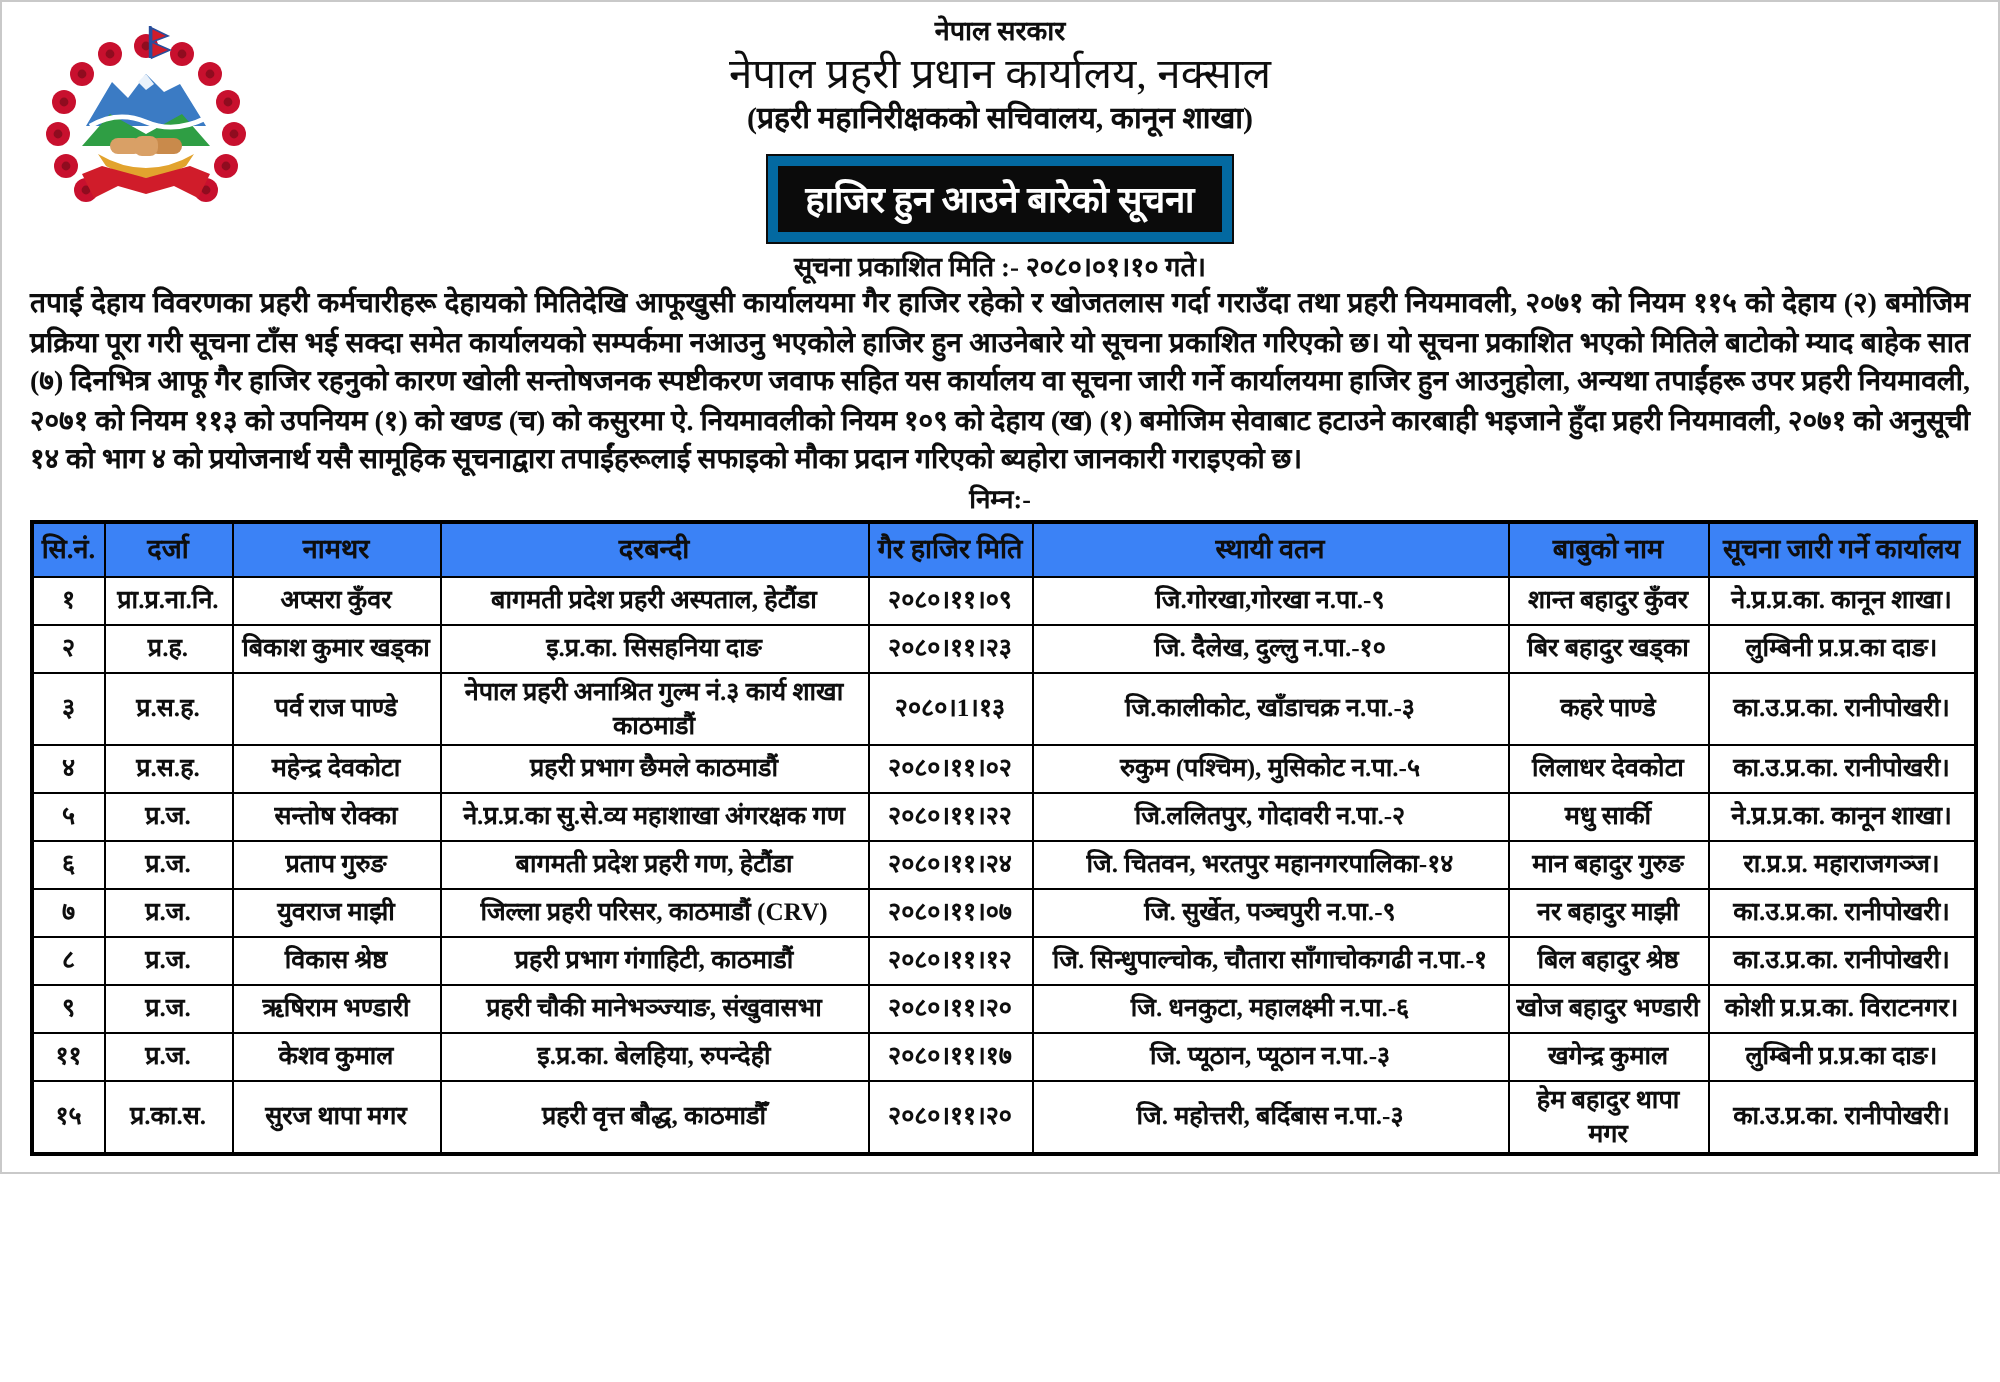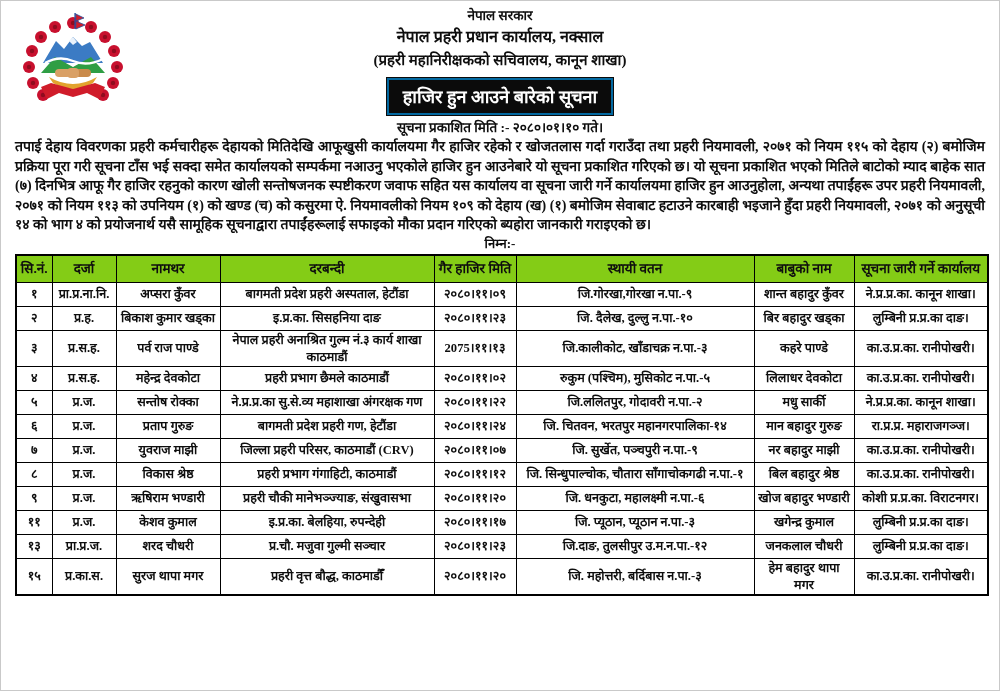--- a/index.html
+++ b/index.html
@@ -1,51 +1,51 @@
 <!DOCTYPE html>
 <html><head>
 <meta charset="utf-8">
 <style>
   * { margin:0; padding:0; box-sizing:border-box; }
   html,body { background:#fff; }
   body { font-family:"Liberation Serif","DejaVu Serif",serif; color:#0e0e0e; }
   .page {
-    width:1000px; height:691px; margin:0 auto; background:#fff;
+    width:1000px; height:587px; margin:0 auto; background:#fff;
     border:1px solid #c9c9c9; position:relative; overflow:hidden;
     padding:6px 14px 6px 14px;
   }
   
   .masthead { position:relative; text-align:center; }
   .emblem { position:absolute; left:6px; top:4px; width:104px; height:106px; }
   .line-gov      { font-size:13.5px; font-weight:700; line-height:17px; }
   .line-ministry { font-size:16px;   font-weight:700; line-height:20px; }
-  .line-office   { font-size:16px;   font-weight:700; line-height:26px; }
+  .line-office   { font-size:21px;   font-weight:400; line-height:26px; }
   .line-sub      { font-size:15px;   font-weight:700; line-height:20px; margin-bottom:6px; }
   .notice-banner {
     display:inline-block; background:#0b0b0b; color:#fff;
     font-size:18px; font-weight:700; padding:4px 14px 5px 14px;
-    border:2px solid #0369a1; box-shadow:0 0 0 1px #0b0b0b; margin:2px 0 4px 0;
+    border:5px solid #0369a1; box-shadow:0 0 0 1px #0b0b0b; margin:2px 0 4px 0;
   }
   .line-date { font-size:13.5px; font-weight:700; line-height:18px; }
   
   .body-para {
     margin-top:0; font-size:14px; font-weight:700; line-height:19.5px;
     text-align:justify;
   }
   .nimna { text-align:center; font-size:13px; font-weight:700; line-height:17px; }
   
   table.roster {
     width:972px; border-collapse:collapse; margin-top:2px;
     border:2px solid #000; table-layout:fixed;
   }
   table.roster th, table.roster td {
     border:1px solid #000; font-weight:700; font-size:12.6px;
     padding:1px 3px; overflow:hidden; line-height:16.5px;
   }
-  table.roster th { background:#84cc16; font-size:13.5px; height:28px; }
+  table.roster th { background:#3b82f6; font-size:13.5px; height:28px; }
   table.roster td { height:24px; }
   col.c-sn  { width:36px; }
   col.c-rank{ width:64px; }
   col.c-name{ width:104px; }
   col.c-post{ width:214px; }
   col.c-date{ width:82px; }
   col.c-addr{ width:238px; }
   col.c-father{ width:100px; }
   col.c-office{ width:134px; }
   td.a-c { text-align:center; }
@@ -196,21 +196,21 @@
           <td class="a-c">२०८०।११।२३</td>
           <td class="a-l">जि. दैलेख, दुल्लु न.पा.-१०</td>
           <td class="a-l">बिर बहादुर खड्का</td>
           <td class="a-c">लुम्बिनी प्र.प्र.का दाङ।</td>
         </tr>
         <tr>
           <td class="a-c">३</td>
           <td class="a-c">प्र.स.ह.</td>
           <td class="a-l">पर्व राज पाण्डे</td>
           <td class="a-l">नेपाल प्रहरी अनाश्रित गुल्म नं.३ कार्य शाखा काठमाडौं</td>
-          <td class="a-c">2075।११।१३</td>
+          <td class="a-c">२०८०।1।१३</td>
           <td class="a-l">जि.कालीकोट, खाँडाचक्र न.पा.-३</td>
           <td class="a-l">कहरे पाण्डे</td>
           <td class="a-c">का.उ.प्र.का. रानीपोखरी।</td>
         </tr>
         <tr>
           <td class="a-c">४</td>
           <td class="a-c">प्र.स.ह.</td>
           <td class="a-l">महेन्द्र देवकोटा</td>
           <td class="a-l">प्रहरी प्रभाग छैमले काठमाडौं</td>
           <td class="a-c">२०८०।११।०२</td>
@@ -272,30 +272,20 @@
           <td class="a-c">११</td>
           <td class="a-c">प्र.ज.</td>
           <td class="a-l">केशव कुमाल</td>
           <td class="a-l">इ.प्र.का. बेलहिया, रुपन्देही</td>
           <td class="a-c">२०८०।११।१७</td>
           <td class="a-l">जि. प्यूठान, प्यूठान न.पा.-३</td>
           <td class="a-l">खगेन्द्र कुमाल</td>
           <td class="a-c">लुम्बिनी प्र.प्र.का दाङ।</td>
         </tr>
         <tr>
-          <td class="a-c">१३</td>
-          <td class="a-c">प्रा.प्र.ज.</td>
-          <td class="a-l">शरद चौधरी</td>
-          <td class="a-l">प्र.चौ. मजुवा गुल्मी सञ्चार</td>
-          <td class="a-c">२०८०।११।२३</td>
-          <td class="a-l">जि.दाङ, तुलसीपुर उ.म.न.पा.-१२</td>
-          <td class="a-l">जनकलाल चौधरी</td>
-          <td class="a-c">लुम्बिनी प्र.प्र.का दाङ।</td>
-        </tr>
-        <tr>
           <td class="a-c">१५</td>
           <td class="a-c">प्र.का.स.</td>
           <td class="a-l">सुरज थापा मगर</td>
           <td class="a-l">प्रहरी वृत्त बौद्ध, काठमाडौँ</td>
           <td class="a-c">२०८०।११।२०</td>
           <td class="a-l">जि. महोत्तरी, बर्दिबास न.पा.-३</td>
           <td class="a-l">हेम बहादुर थापा मगर</td>
           <td class="a-c">का.उ.प्र.का. रानीपोखरी।</td>
         </tr>
       </tbody>

